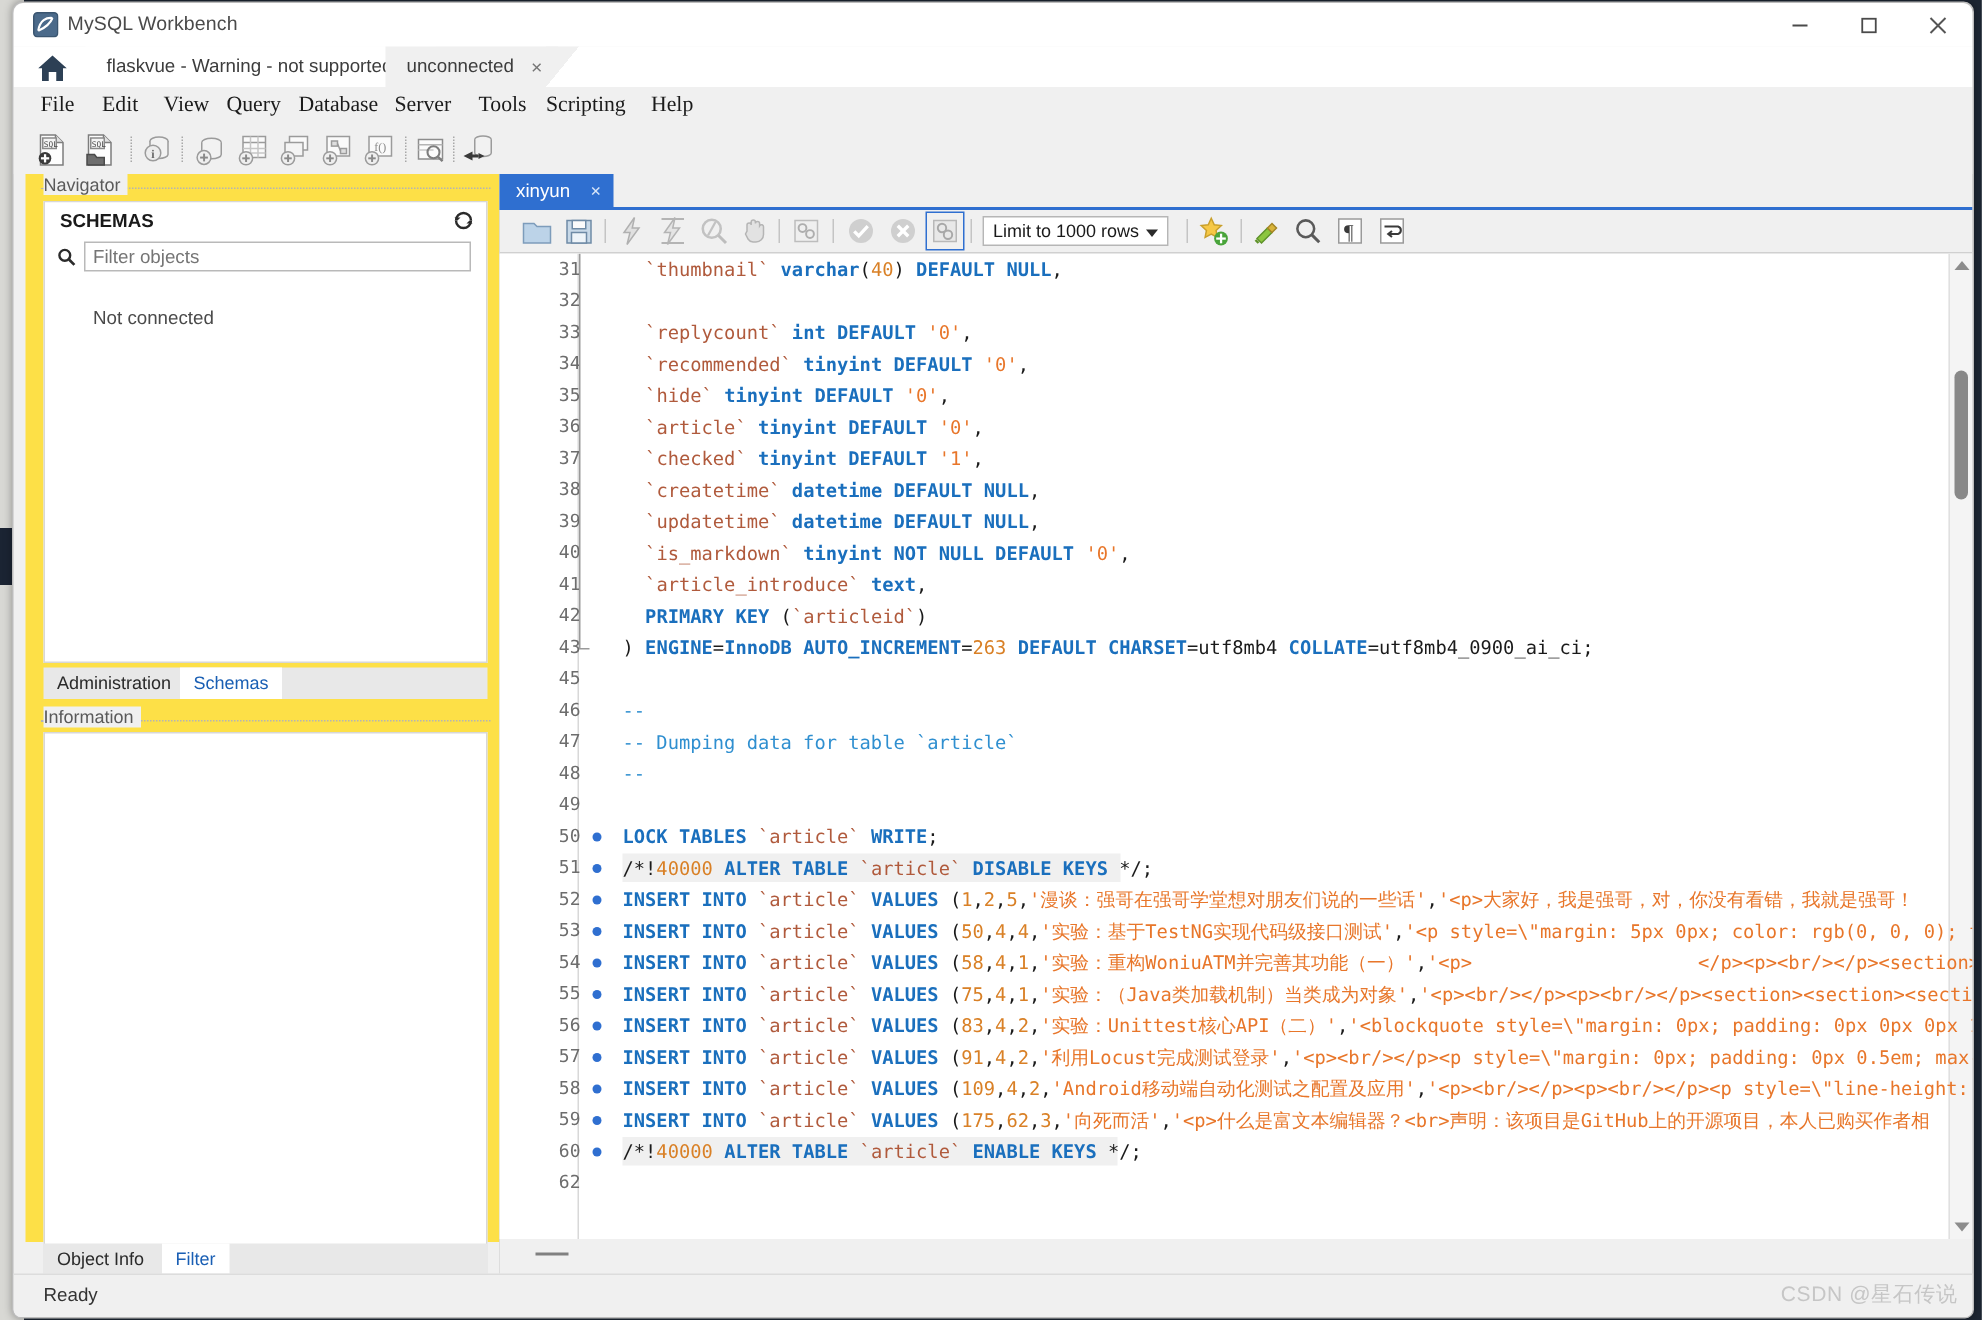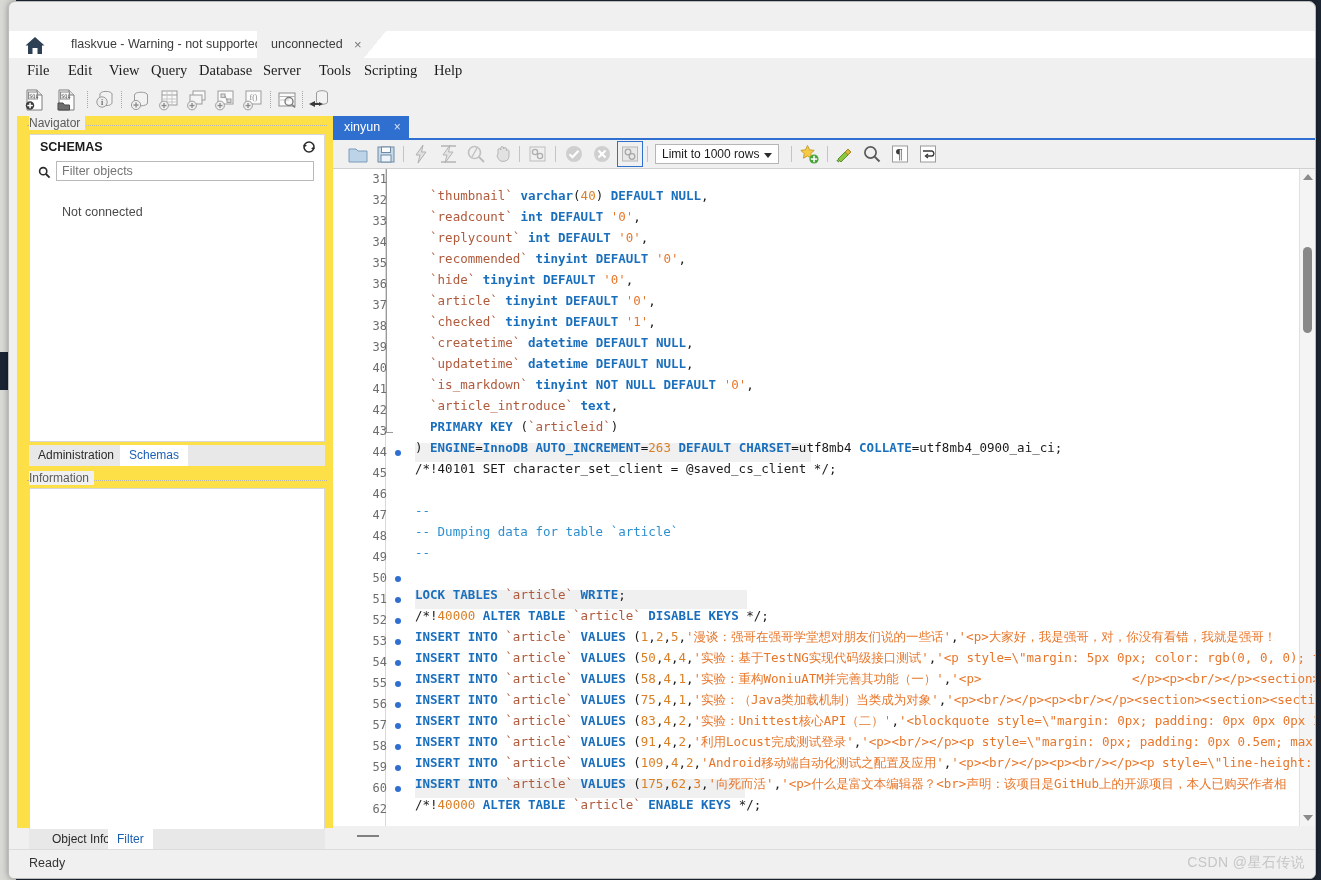--- a/index.html
+++ b/index.html
@@ -260,21 +260,21 @@
   .cl { position: relative; height: 21px; white-space: pre; margin-left: 20px; }
   .cl .lineno {
     position: absolute; left: 0; top: 0; width: 34px;
     text-align: right; color: #6d6d6d; font-size: 12px;
   }
   .cl .dot {
     position: absolute; left: 42px; top: 8px; width: 6px; height: 6px;
     border-radius: 50%; background: #2f6fd0;
   }
   .cl .code {
-    position: absolute; left: 62px; top: 16px; white-space: pre;
+    position: absolute; left: 62px; top: 0; white-space: pre;
   }
   .cl.hl .code-bg {
     position: absolute; left: 62px; top: 1px; height: 19px;
     background: #f0f0f0; z-index: 0;
   }
   .cl .code { z-index: 1; }
   .brace {
     position: absolute; left: 53px; width: 8px;
     border-left: 1px solid #9a9a9a;
   }
@@ -325,20 +325,47 @@
 </head>
 <body>
 
 <div id="root">
 
   <div class="bg-left-strip"></div>
   <div class="bg-left-dark"></div>
 
   <div class="window">
 
+    <div class="titlebar">
+      <span class="title-icon">
+        <svg width="17" height="17" viewBox="0 0 17 17">
+          <rect x="0.5" y="0.5" width="16" height="16" rx="2.5" fill="#4b6a8a" stroke="#3a5570"></rect>
+          <path d="M3.5 12.5 C4.5 5.5, 9 3.5, 13 4" stroke="#ffffff" stroke-width="1.4" fill="none"></path>
+          <path d="M3.5 12.5 C7 11, 11 9, 13 4" stroke="#ffffff" stroke-width="1.4" fill="none"></path>
+        </svg>
+      </span>
+      <span class="title-text">MySQL Workbench</span>
+
+      <div class="wbtn wbtn-min">
+        <svg width="12" height="12" viewBox="0 0 12 12">
+            <line x1="1" y1="6" x2="11" y2="6" stroke="#4a4a4a" stroke-width="1.2"></line>
+          </svg>
+      </div>
+      <div class="wbtn wbtn-max">
+        <svg width="12" height="12" viewBox="0 0 12 12">
+            <rect x="1.5" y="1.5" width="9" height="9" fill="none" stroke="#4a4a4a" stroke-width="1.2"></rect>
+          </svg>
+      </div>
+      <div class="wbtn wbtn-close">
+        <svg width="13" height="13" viewBox="0 0 13 13">
+            <line x1="1.5" y1="1.5" x2="11.5" y2="11.5" stroke="#555" stroke-width="1.3"></line>
+            <line x1="11.5" y1="1.5" x2="1.5" y2="11.5" stroke="#555" stroke-width="1.3"></line>
+          </svg>
+      </div>
+    </div>
 
     <div class="tabstrip">
       <div class="home-tab">
         <svg width="22" height="19" viewBox="0 0 22 19">
           <path d="M11 1 L1.5 9.5 L4 9.5 L4 18 L18 18 L18 9.5 L20.5 9.5 Z" fill="#2d4055"></path>
           <rect x="8.5" y="12" width="5" height="6" fill="#ffffff"></rect>
         </svg>
       </div>
 
       <div class="conn-tab inactive tab-flask">
@@ -533,21 +560,21 @@
         <div class="navtab active" style="left:91px;">Schemas</div>
       </div>
 
       <div class="panel-caption info-caption">
         <span class="cap-dots"></span>
         <span class="cap-text">Information</span>
       </div>
       <div class="info-body"></div>
 
       <div class="bottomtabs navtabs" style="top:713px;">
-        <div class="navtab" style="left:14px;">Object Info</div>
+        <div class="navtab" style="left:0;">Object Info</div>
         <div class="navtab active" style="left:79px;">Filter</div>
       </div>
     </div>
 
     <div class="editor-area">
 
       <div class="sqltab-strip">
         <div class="sqltab">
           <span>xinyun</span>
           <span class="tclose">×</span>
@@ -678,33 +705,32 @@
             <path d="M6 8 h9 a2.6 2.6 0 0 1 0 5 H9" fill="none" stroke="#3a3a3a" stroke-width="1.4"></path>
             <path d="M11 11 l-2.5 2 l2.5 2" fill="none" stroke="#3a3a3a" stroke-width="1.4"></path>
           </svg>
         </div>
       </div>
 
       <div class="codepane">
         <div class="gutter"></div>
         <div class="codelines" id="codelines">
             <div class="cl"><span class="lineno">31</span><span class="code"><span class="pl">  </span><span class="id">`thumbnail`</span><span class="pl"> </span><span class="k">varchar</span><span class="pl">(</span><span class="num">40</span><span class="pl">) </span><span class="k">DEFAULT</span><span class="pl"> </span><span class="k">NULL</span><span class="pl">,</span></span></div>
-            <div class="cl"><span class="lineno">32</span><span class="code"><span class="pl">  </span><span class="id">`readcount`</span><span class="pl"> </span><span class="k">int</span><span class="pl"> </span><span class="k">DEFAULT</span><span class="pl"> </span><span class="str">'0'</span><span class="pl">,</span></span></div>
+            <div class="cl"><span class="lineno">32</span></div>
             <div class="cl"><span class="lineno">33</span><span class="code"><span class="pl">  </span><span class="id">`replycount`</span><span class="pl"> </span><span class="k">int</span><span class="pl"> </span><span class="k">DEFAULT</span><span class="pl"> </span><span class="str">'0'</span><span class="pl">,</span></span></div>
             <div class="cl"><span class="lineno">34</span><span class="code"><span class="pl">  </span><span class="id">`recommended`</span><span class="pl"> </span><span class="k">tinyint</span><span class="pl"> </span><span class="k">DEFAULT</span><span class="pl"> </span><span class="str">'0'</span><span class="pl">,</span></span></div>
             <div class="cl"><span class="lineno">35</span><span class="code"><span class="pl">  </span><span class="id">`hide`</span><span class="pl"> </span><span class="k">tinyint</span><span class="pl"> </span><span class="k">DEFAULT</span><span class="pl"> </span><span class="str">'0'</span><span class="pl">,</span></span></div>
             <div class="cl"><span class="lineno">36</span><span class="code"><span class="pl">  </span><span class="id">`article`</span><span class="pl"> </span><span class="k">tinyint</span><span class="pl"> </span><span class="k">DEFAULT</span><span class="pl"> </span><span class="str">'0'</span><span class="pl">,</span></span></div>
             <div class="cl"><span class="lineno">37</span><span class="code"><span class="pl">  </span><span class="id">`checked`</span><span class="pl"> </span><span class="k">tinyint</span><span class="pl"> </span><span class="k">DEFAULT</span><span class="pl"> </span><span class="str">'1'</span><span class="pl">,</span></span></div>
             <div class="cl"><span class="lineno">38</span><span class="code"><span class="pl">  </span><span class="id">`createtime`</span><span class="pl"> </span><span class="k">datetime</span><span class="pl"> </span><span class="k">DEFAULT</span><span class="pl"> </span><span class="k">NULL</span><span class="pl">,</span></span></div>
             <div class="cl"><span class="lineno">39</span><span class="code"><span class="pl">  </span><span class="id">`updatetime`</span><span class="pl"> </span><span class="k">datetime</span><span class="pl"> </span><span class="k">DEFAULT</span><span class="pl"> </span><span class="k">NULL</span><span class="pl">,</span></span></div>
             <div class="cl"><span class="lineno">40</span><span class="code"><span class="pl">  </span><span class="id">`is_markdown`</span><span class="pl"> </span><span class="k">tinyint</span><span class="pl"> </span><span class="k">NOT NULL</span><span class="pl"> </span><span class="k">DEFAULT</span><span class="pl"> </span><span class="str">'0'</span><span class="pl">,</span></span></div>
             <div class="cl"><span class="lineno">41</span><span class="code"><span class="pl">  </span><span class="id">`article_introduce`</span><span class="pl"> </span><span class="k">text</span><span class="pl">,</span></span></div>
             <div class="cl"><span class="lineno">42</span><span class="code"><span class="pl">  </span><span class="k">PRIMARY KEY</span><span class="pl"> (</span><span class="id">`articleid`</span><span class="pl">)</span></span></div>
             <div class="cl"><span class="lineno">43</span><span class="code"><span class="pl">) </span><span class="k">ENGINE</span><span class="pl">=</span><span class="k">InnoDB</span><span class="pl"> </span><span class="k">AUTO_INCREMENT</span><span class="pl">=</span><span class="num">263</span><span class="pl"> </span><span class="k">DEFAULT</span><span class="pl"> </span><span class="k">CHARSET</span><span class="pl">=utf8mb4 </span><span class="k">COLLATE</span><span class="pl">=utf8mb4_0900_ai_ci;</span></span></div>
-            <div class="cl hl"><span class="lineno">44</span><span class="dot"></span><span class="code-bg" style="width: 396px;"></span><span class="code"><span class="pl">/*!40101 SET character_set_client = @saved_cs_client */;</span></span></div>
             <div class="cl"><span class="lineno">45</span><span class="code"></span></div>
             <div class="cl"><span class="lineno">46</span><span class="code"><span class="cmt">--</span></span></div>
             <div class="cl"><span class="lineno">47</span><span class="code"><span class="cmt">-- Dumping data for table `article`</span></span></div>
             <div class="cl"><span class="lineno">48</span><span class="code"><span class="cmt">--</span></span></div>
             <div class="cl"><span class="lineno">49</span><span class="code"></span></div>
             <div class="cl"><span class="lineno">50</span><span class="dot"></span><span class="code"><span class="k">LOCK TABLES</span><span class="pl"> </span><span class="id">`article`</span><span class="pl"> </span><span class="k">WRITE</span><span class="pl">;</span></span></div>
             <div class="cl hl"><span class="lineno">51</span><span class="dot"></span><span class="code-bg" style="width: 332px;"></span><span class="code"><span class="pl">/*!</span><span class="num">40000</span><span class="pl"> </span><span class="k">ALTER TABLE</span><span class="pl"> </span><span class="id">`article`</span><span class="pl"> </span><span class="k">DISABLE KEYS</span><span class="pl"> */;</span></span></div>
             <div class="cl"><span class="lineno">52</span><span class="dot"></span><span class="code"><span class="k">INSERT INTO</span><span class="pl"> </span><span class="id">`article`</span><span class="pl"> </span><span class="k">VALUES</span><span class="pl"> (</span><span class="num">1</span><span class="pl">,</span><span class="num">2</span><span class="pl">,</span><span class="num">5</span><span class="pl">,</span><span class="str">'漫谈：强哥在强哥学堂想对朋友们说的一些话'</span><span class="pl">,</span><span class="str">'&lt;p&gt;大家好，我是强哥，对，你没有看错，我就是强哥！</span></span></div>
             <div class="cl"><span class="lineno">53</span><span class="dot"></span><span class="code"><span class="k">INSERT INTO</span><span class="pl"> </span><span class="id">`article`</span><span class="pl"> </span><span class="k">VALUES</span><span class="pl"> (</span><span class="num">50</span><span class="pl">,</span><span class="num">4</span><span class="pl">,</span><span class="num">4</span><span class="pl">,</span><span class="str">'实验：基于TestNG实现代码级接口测试'</span><span class="pl">,</span><span class="str">'&lt;p style=\"margin: 5px 0px; color: rgb(0, 0, 0); font</span></span></div>
             <div class="cl"><span class="lineno">54</span><span class="dot"></span><span class="code"><span class="k">INSERT INTO</span><span class="pl"> </span><span class="id">`article`</span><span class="pl"> </span><span class="k">VALUES</span><span class="pl"> (</span><span class="num">58</span><span class="pl">,</span><span class="num">4</span><span class="pl">,</span><span class="num">1</span><span class="pl">,</span><span class="str">'实验：重构WoniuATM并完善其功能（一）'</span><span class="pl">,</span><span class="str">'&lt;p&gt;                    &lt;/p&gt;&lt;p&gt;&lt;br/&gt;&lt;/p&gt;&lt;section&gt;&lt;se</span></span></div>

